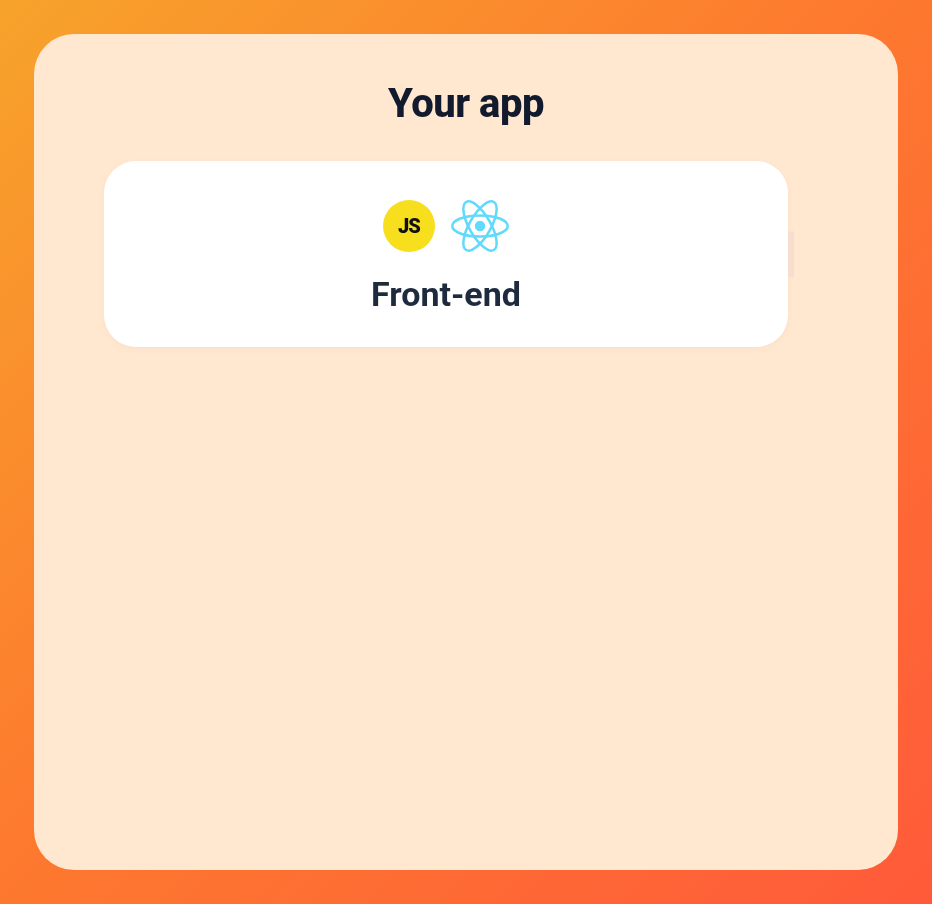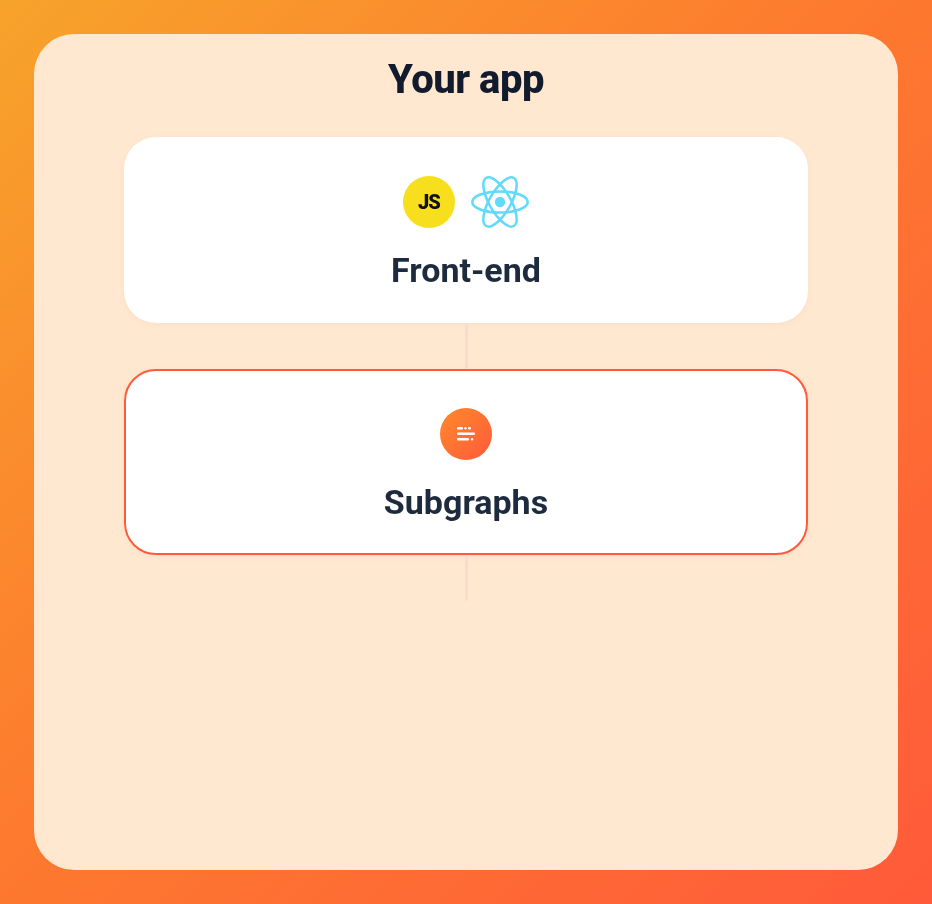--- a/index.html
+++ b/index.html
@@ -13,36 +13,36 @@
     width: 932px;
     height: 904px;
     background: linear-gradient(135deg, #f7a32b 0%, #fd7b2e 45%, #ff5a3a 100%);
     padding: 34px;
   }
   .panel {
     width: 100%;
     height: 100%;
     background: #ffe8cf;
     border-radius: 40px;
-    padding: 16px 70px 50px 70px;
+    padding: 40px 70px 50px 70px;
     display: flex;
     flex-direction: column;
     align-items: center;
   }
   .title {
     font-size: 40px;
     font-weight: 800;
     color: #111b2d;
     margin-top: 6px;
     margin-bottom: 34px;
     letter-spacing: -0.5px;
   }
   .cards {
     display: flex;
-    flex-direction: column;
+    flex-direction: row;
     align-items: center;
     width: 100%;
   }
   .card {
     width: 684px;
     height: 186px;
     background: #ffffff;
     border-radius: 32px;
     border: 2px solid transparent;
     display: flex;
@@ -118,36 +118,19 @@
                 <ellipse rx="11" ry="4.2" transform="rotate(120)"></ellipse>
               </g>
             </svg>
           </span>
         </div>
         <div class="card-label">Front-end</div>
       </div>
 
       <div class="connector"></div>
 
-      <div class="card highlight">
-        <div class="card-icons">
-          <span class="icon-circle subgraph-badge">
-            <svg width="30" height="30" viewBox="0 0 30 30">
-              <g fill="#fff">
-                <rect x="6" y="8" width="6" height="2.5" rx="1.2"></rect>
-                <circle cx="14.5" cy="9.2" r="1.2"></circle>
-                <rect x="17" y="8" width="3" height="2.5" rx="1.2"></rect>
-                <rect x="6" y="13.5" width="18" height="2.5" rx="1.2"></rect>
-                <rect x="6" y="19" width="12" height="2.5" rx="1.2"></rect>
-                <circle cx="21" cy="20.2" r="1.2"></circle>
-              </g>
-            </svg>
-          </span>
-        </div>
-        <div class="card-label">Subgraphs</div>
-      </div>
 
       <div class="connector"></div>
 
 
     </div>
   </div>
 </div>
 
 </body></html>

